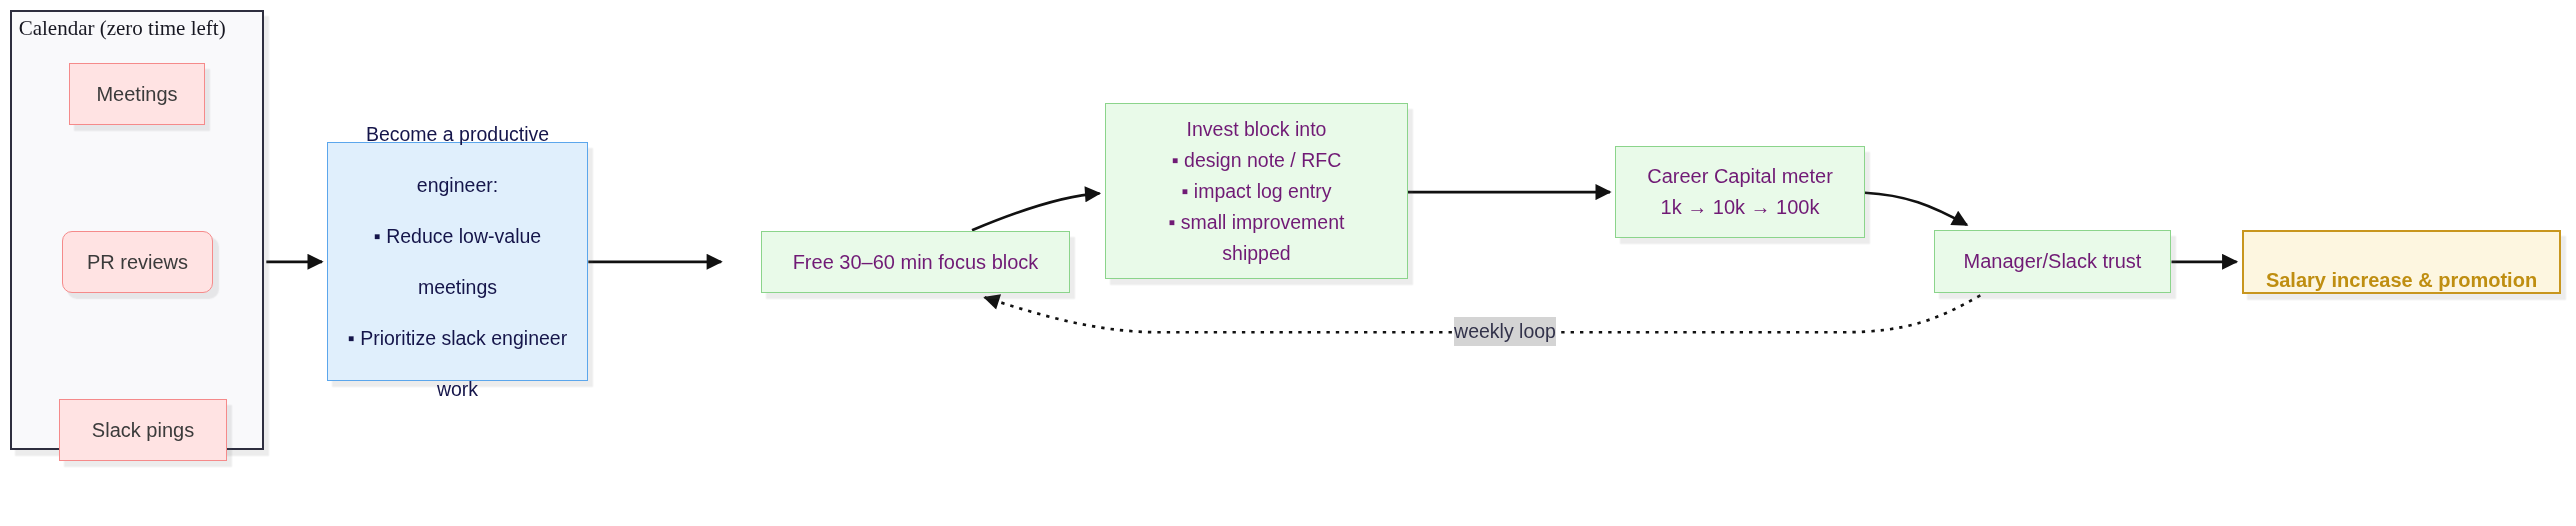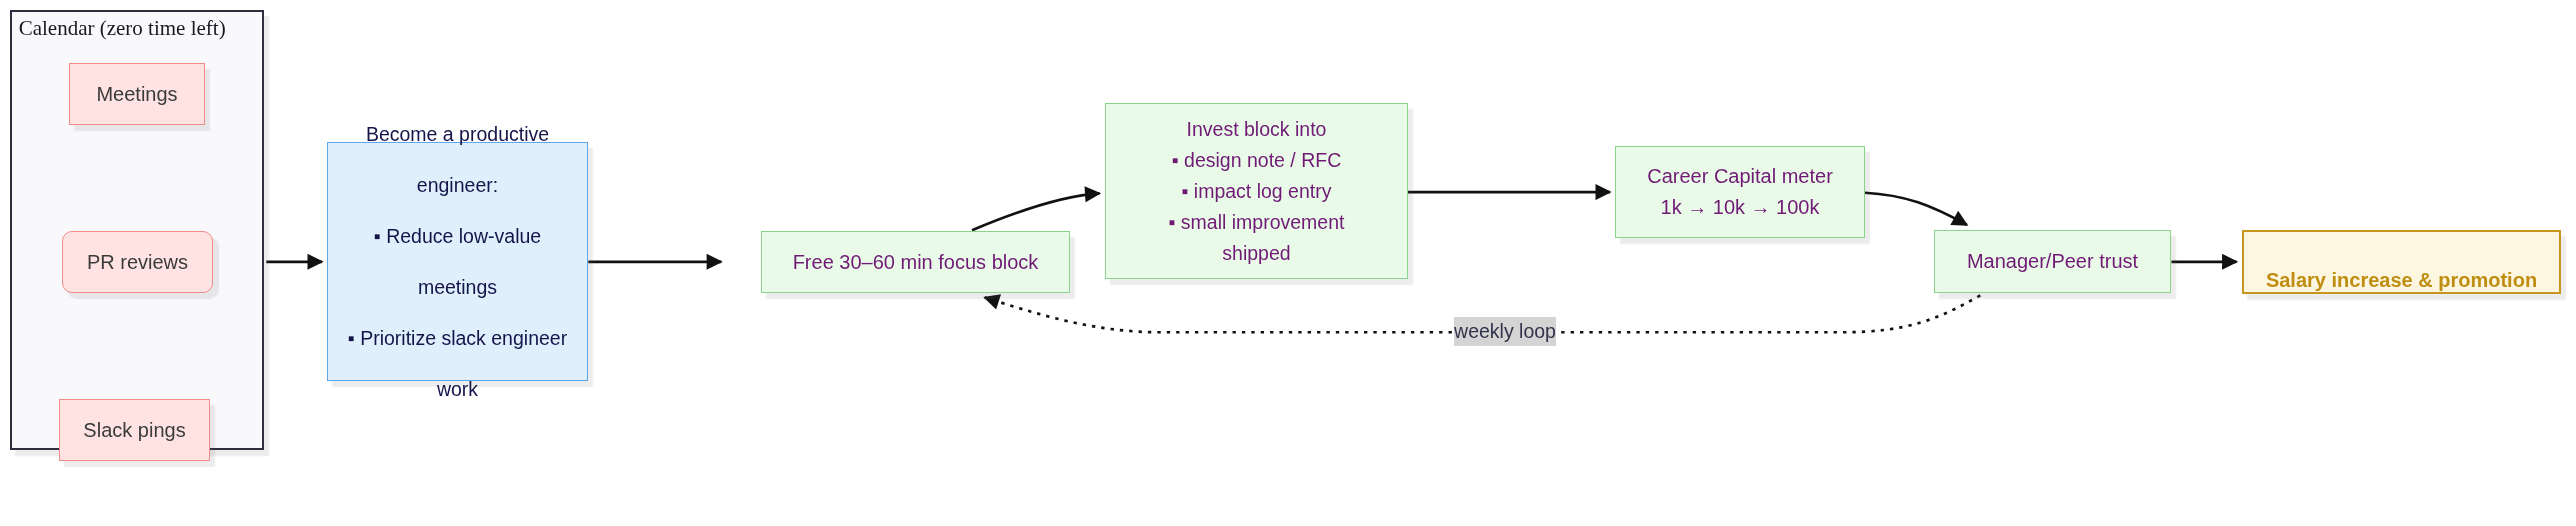--- a/index.html
+++ b/index.html
@@ -45,21 +45,21 @@
   .node .tline { line-height: 31px; height: 31px; white-space: nowrap; }
 
   .pink  { background: #ffe3e3; border: 1.3px solid #f58a8a; color: #3b3b3b; font-size: 20px; }
   .blue  { background: #e0effc; border: 1.3px solid #5ba6ec; color: #15154a; font-size: 19.5px; }
   .green { background: #e9fae9; border: 1.3px solid #8bd48b; color: #701a75; font-size: 20px; }
   .green.multi { font-size: 19.5px; }
   .gold  { background: #fdf6e0; border: 2.7px solid #c8961e; color: #bf8e11; font-size: 20px; font-weight: bold; justify-content: flex-end; }
 
   .node-meetings { left: 69px; top: 63px;  width: 136px; height: 62px; }
   .node-pr       { left: 62px;  top: 231px; width: 151px; height: 62px; border-radius: 10px; }
-  .node-slack    { left: 59px;  top: 399px; width: 151px; height: 62px; }
+  .node-slack    { left: 59px;  top: 399px; width: 168px; height: 62px; }
   .node-strategy { left: 327px; top: 142px; width: 261px; height: 239px; gap: 20px; }
   .node-focus    { left: 761px; top: 231px; width: 309px; height: 62px; }
   .node-invest   { left: 1105px; top: 103px; width: 303px; height: 176px; }
   .node-career   { left: 1615px; top: 146px; width: 250px; height: 92px; }
   .node-trust    { left: 1934px; top: 230px; width: 237px; height: 63px; }
   .node-salary   { left: 2242px; top: 230px; width: 319px; height: 64px; }
 
   .edge-label {
     position: absolute;
     left: 1454px; top: 317px;
@@ -138,21 +138,21 @@
     <div class="tline">▪ small improvement</div>
     <div class="tline">shipped</div>
   </div>
 
   <div class="node green node-career">
     <div class="tline">Career Capital meter</div>
     <div class="tline">1k → 10k → 100k</div>
   </div>
 
   <div class="node green node-trust">
-    <span>Manager/Peer trust</span>
+    <span>Manager/Slack trust</span>
   </div>
 
   <div class="node gold node-salary">
     <span>Salary increase &amp; promotion</span>
   </div>
 
   <div class="edge-label">
     <span>weekly loop</span>
   </div>
 

